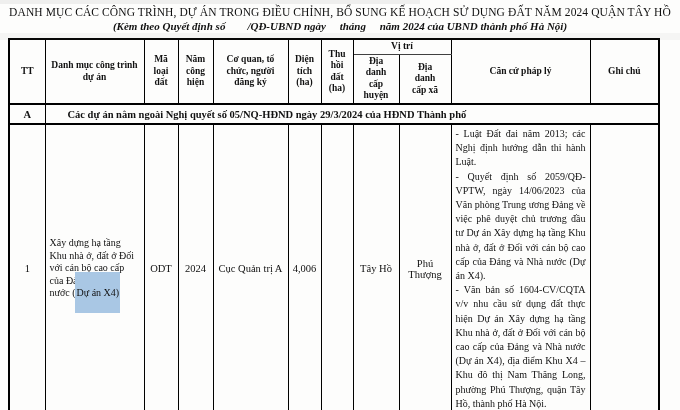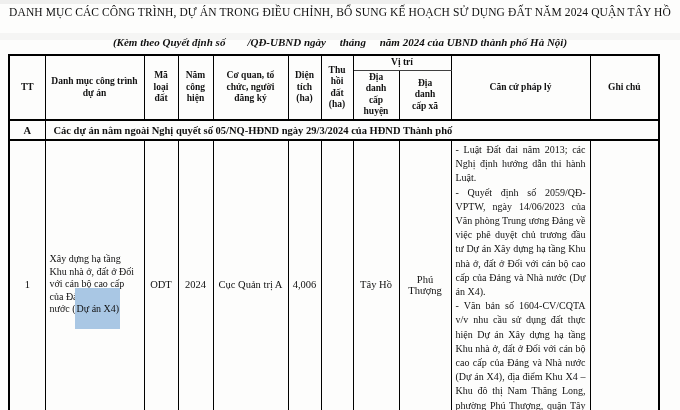--- a/index.html
+++ b/index.html
@@ -21,21 +21,21 @@
     font-size:11.5px;
     letter-spacing:.1px;
     line-height:13px;
   }
   .doc-subtitle{
     text-align:center;
     font-weight:bold;
     font-style:italic;
     font-size:11px;
     line-height:14px;
-    margin-top:16px;
+    margin-top:0;
   }
   table.main{
     border-collapse:collapse;
     table-layout:fixed;
     width:650px;
     margin:5px 0 0 8px;
     border:2px solid #000;
   }
   th,td{
     border:1px solid #000;
@@ -57,21 +57,21 @@
   thead tr.top th{border-bottom:1px solid #404040;}
   thead tr.top th[rowspan]{border-bottom:2px solid #000;}
   th.pad-narrow{padding:0 9px;}
   tr.section td{
     border-top:2px solid #000;
     border-bottom:2px solid #000;
     font-weight:bold;
     font-size:10.5px;
     height:16px;
   }
-  tr.section td.sec-label{text-align:left;padding-left:8px;}
+  tr.section td.sec-label{text-align:left;padding-left:22px;}
   tr.section td.sec-tt{text-align:center;}
   tr.project{height:250px;}
   tr.project td{text-align:center;font-size:10.5px;}
   td.name-cell{
     text-align:left !important;
     padding:2px 4px;
     font-size:10px !important;
     line-height:12.5px;
   }
   .hl{padding:15px 1px;}

